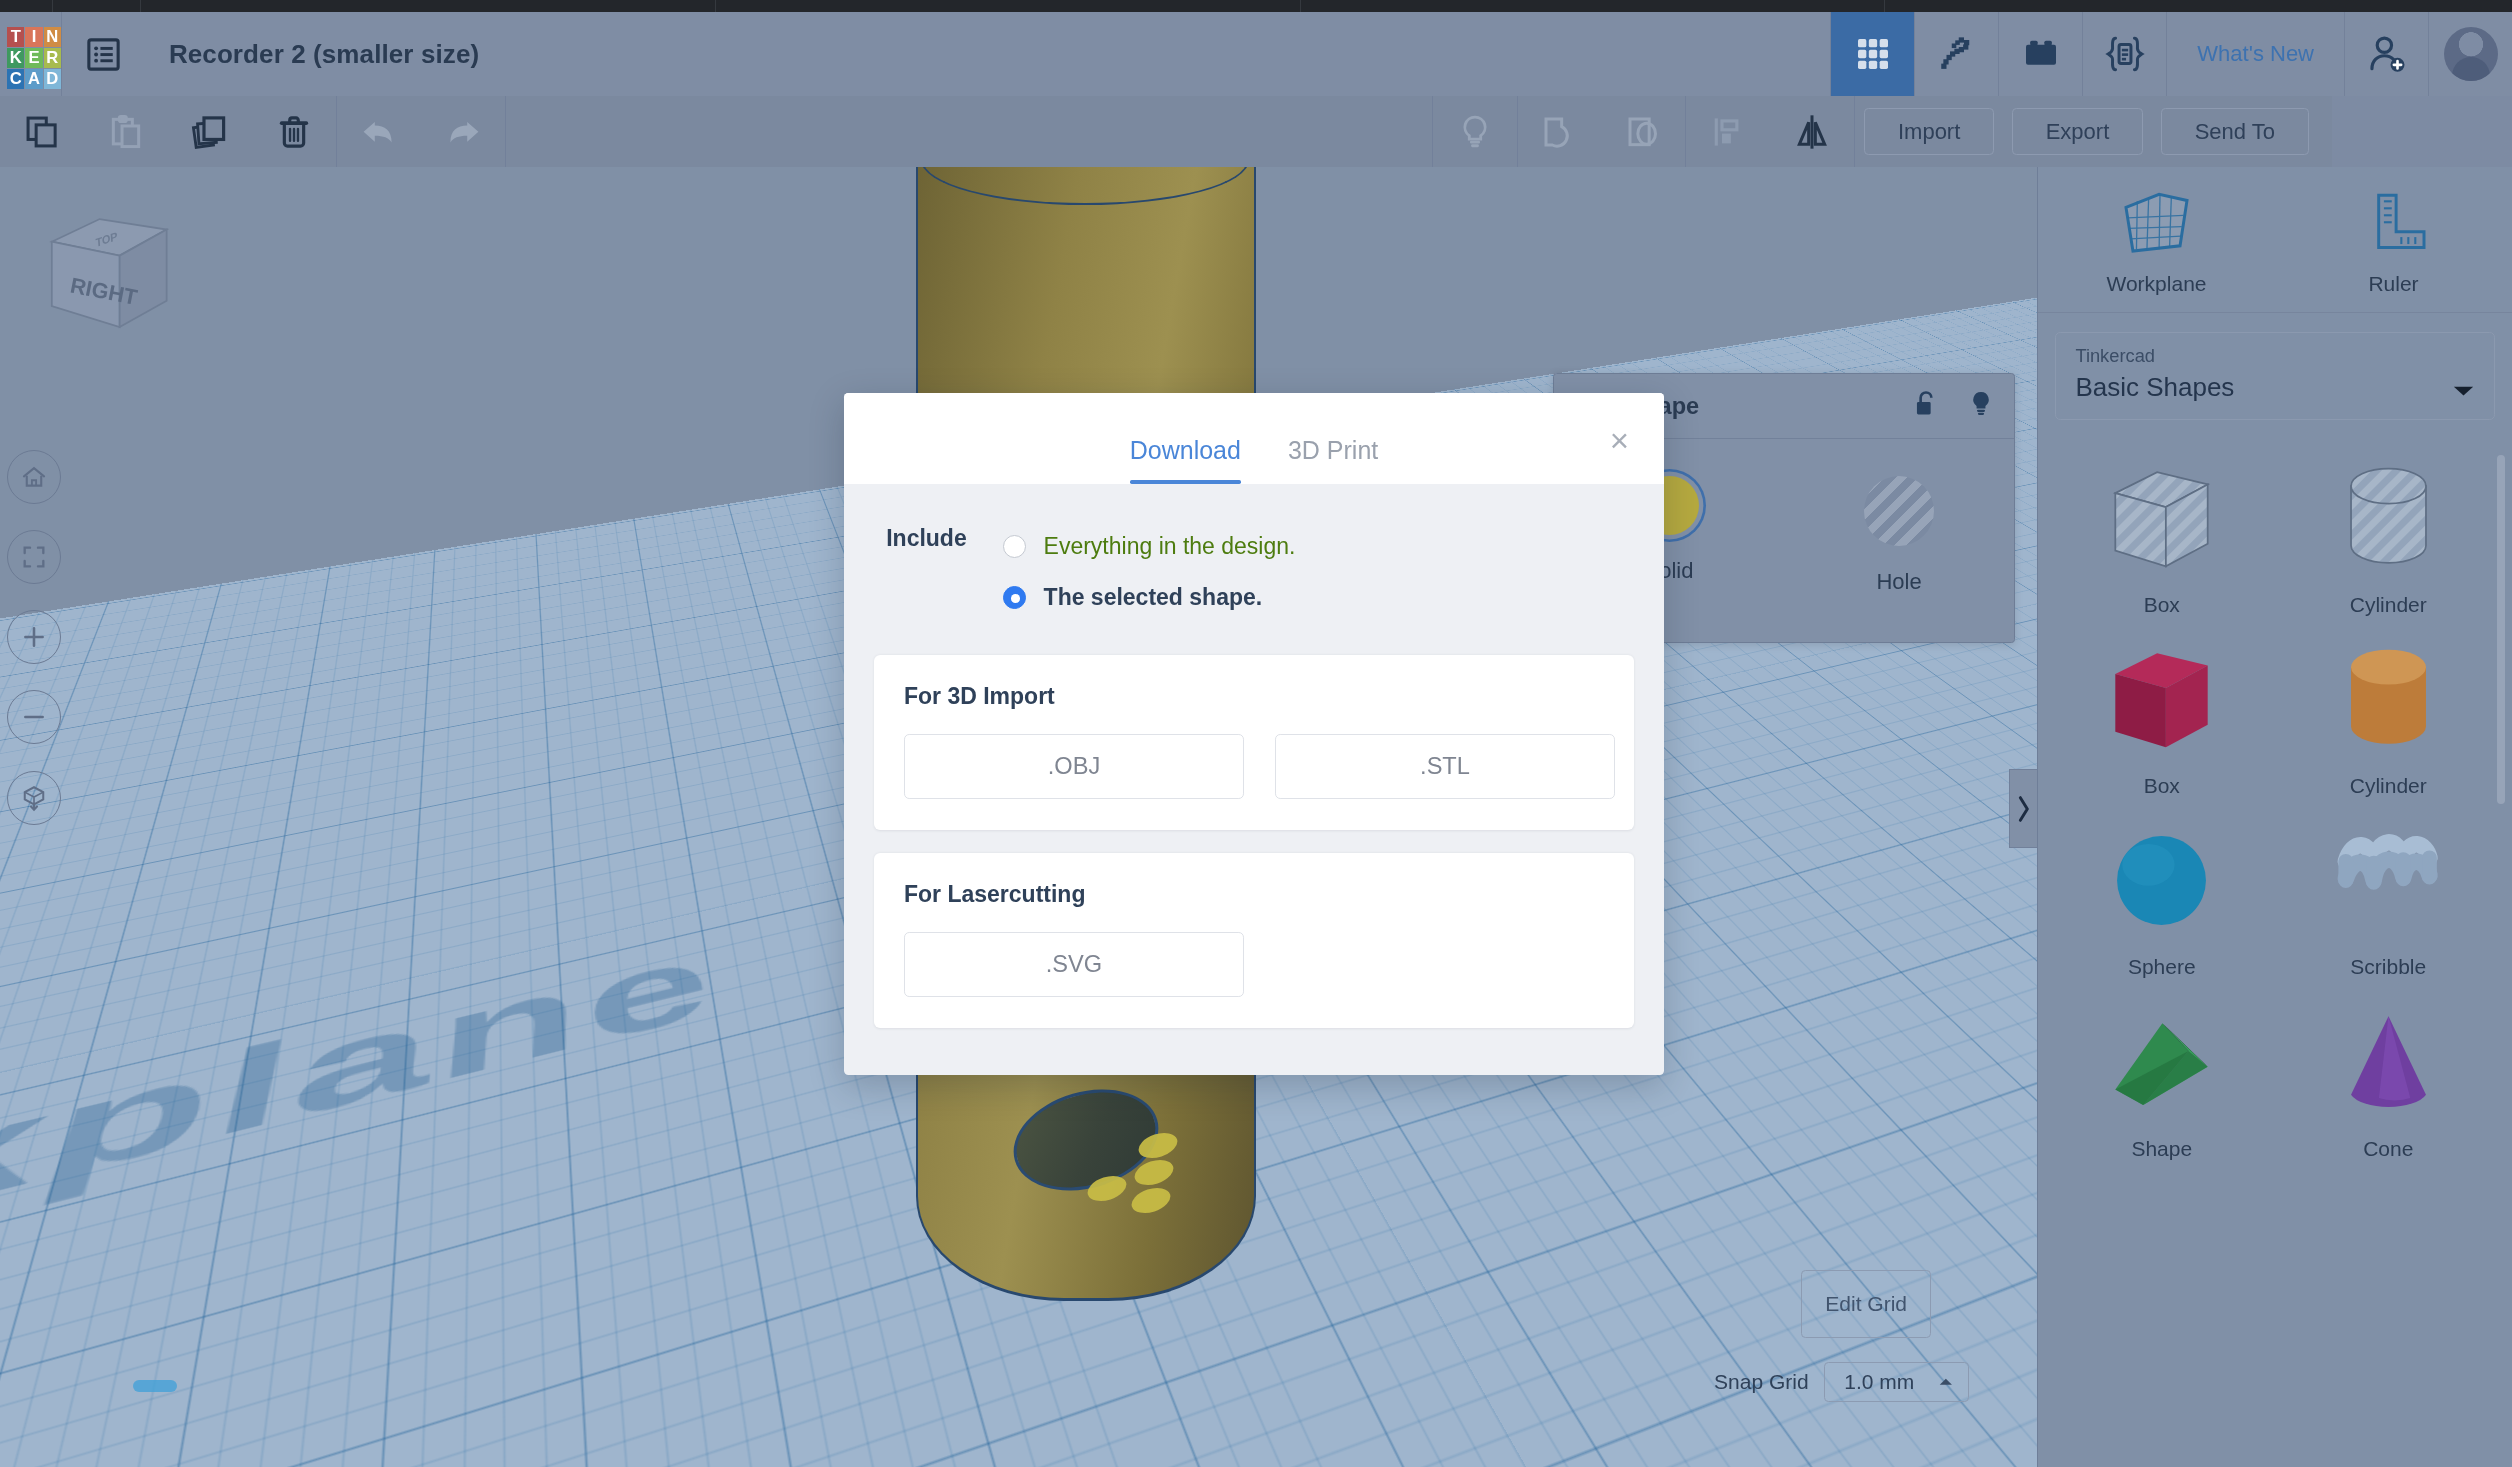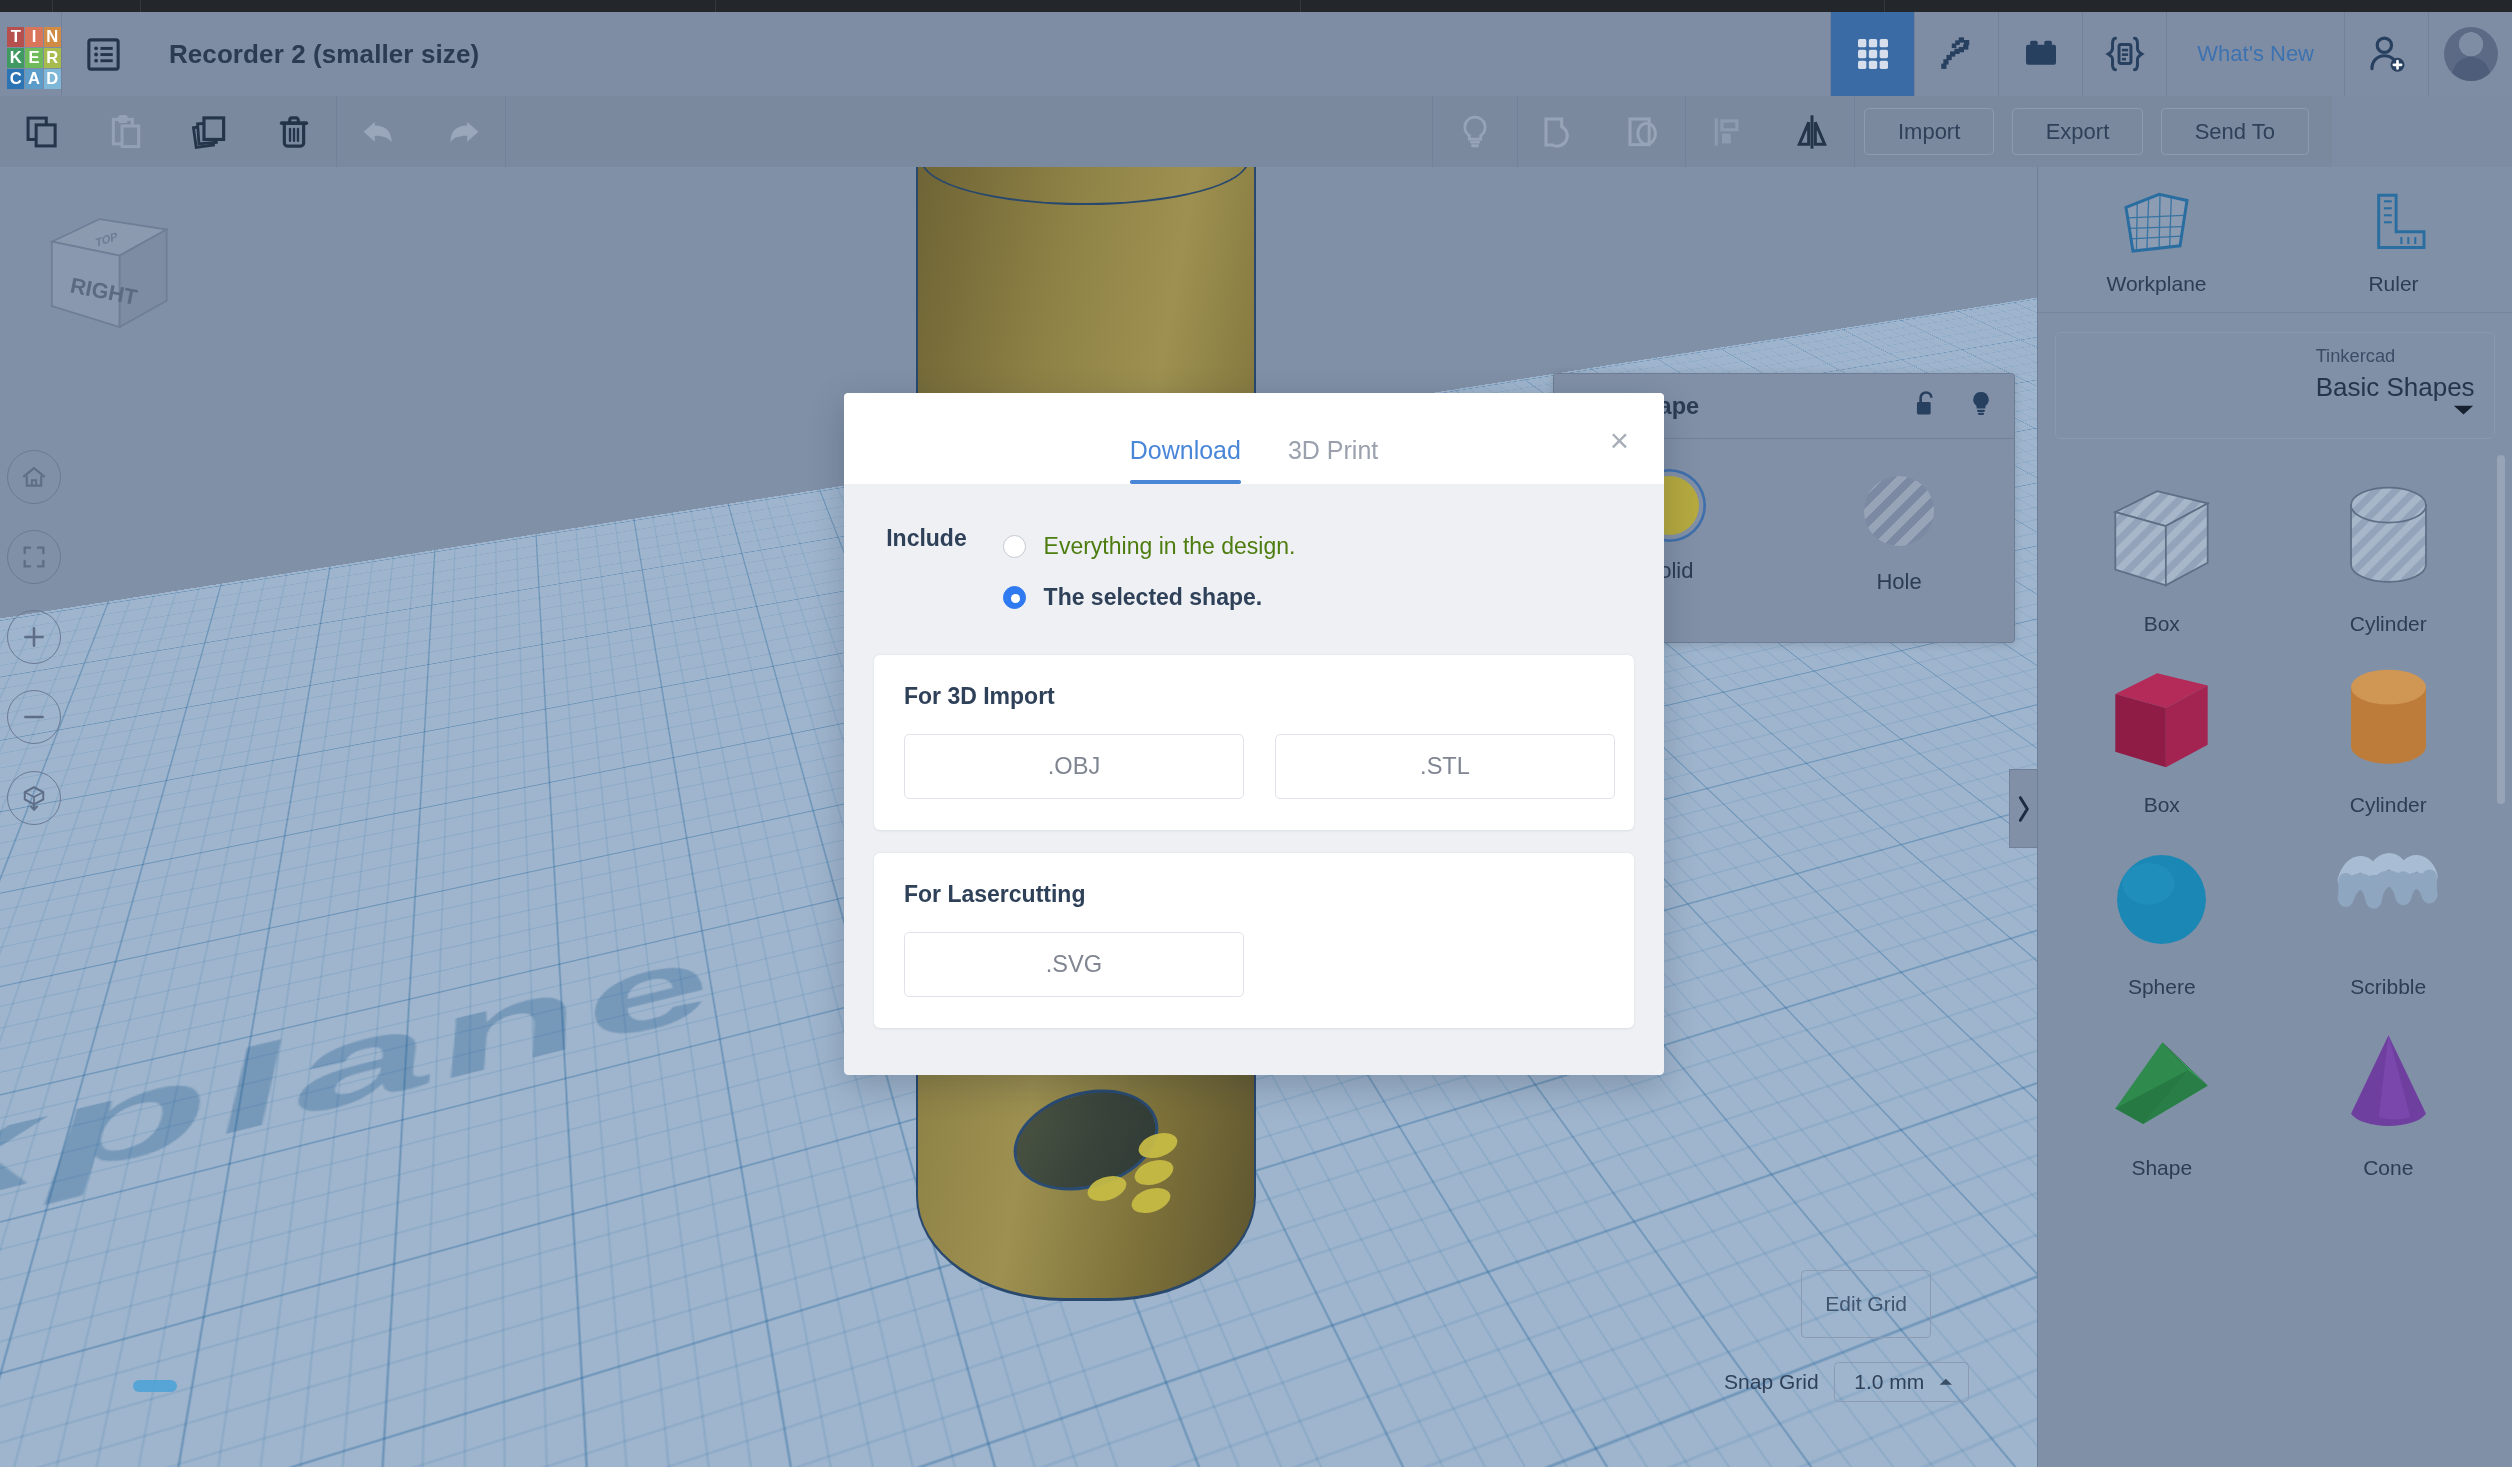--- a/index.html
+++ b/index.html
@@ -184,34 +184,34 @@
   .edit-grid {
     position: absolute; right: 106px; bottom: 129px; padding: 21px 23px;
     border: 0.9px solid #8c9bb2; border-radius: 4.4px; color: #41546e; font-size: 21px;
   }
   .snap-row {
     position: absolute; right: 68px; bottom: 65px; display: flex; align-items: center;
   }
   .snap-label { font-size: 21px; color: #2f4159; margin-right: 15.7px; }
   .snap-select {
     border: 0.9px solid #8c9bb2; border-radius: 4.4px; padding: 7px 14px 7px 19px;
-    font-size: 21px; color: #2f4159; display: flex; align-items: center; gap: 14px;
+    font-size: 21px; color: #2f4159; display: flex; align-items: center; gap: 24px;
   }
 
   
   .sidebar {
     position: absolute; top: 167px; right: 0; width: 475px; height: 1300px;
     background: #8090a7; border-left: 0.9px solid #6f7e98;
   }
   .sb-tools { display: flex; padding: 23px 0 15.7px; border-bottom: 0.9px solid #77859d; }
   .sb-tool { flex: 1 1 0; display: flex; flex-direction: column; align-items: center; }
   .sb-tool-label { margin-top: 14px; font-size: 21px; color: #2c3d54; }
   .sb-select {
     margin: 19px 17.4px 0; border: 0.9px solid #8b99af; border-radius: 5.2px;
-    padding: 12.2px 19px 15.7px; display: flex; align-items: flex-end; flex-direction: column;
+    padding: 12.2px 19px 15.7px; display: flex; align-items: flex-end;
   }
   .sb-select-inner { flex: 1 1 auto; }
   .sb-select-sup { font-size: 18.3px; color: #3b4d66; }
   .sb-select-val { font-size: 26px; color: #24354d; margin-top: 5.2px; }
   .sb-grid {
     display: grid; grid-template-columns: 1fr 1fr; padding: 23px 10.5px 0;
     row-gap: 3.5px;
   }
   .sb-item { display: flex; flex-direction: column; align-items: center; padding: 19px 0 3.5px; }
   .sb-item-canvas { width: 166px; height: 119px; display: flex; align-items: center; justify-content: center; }

